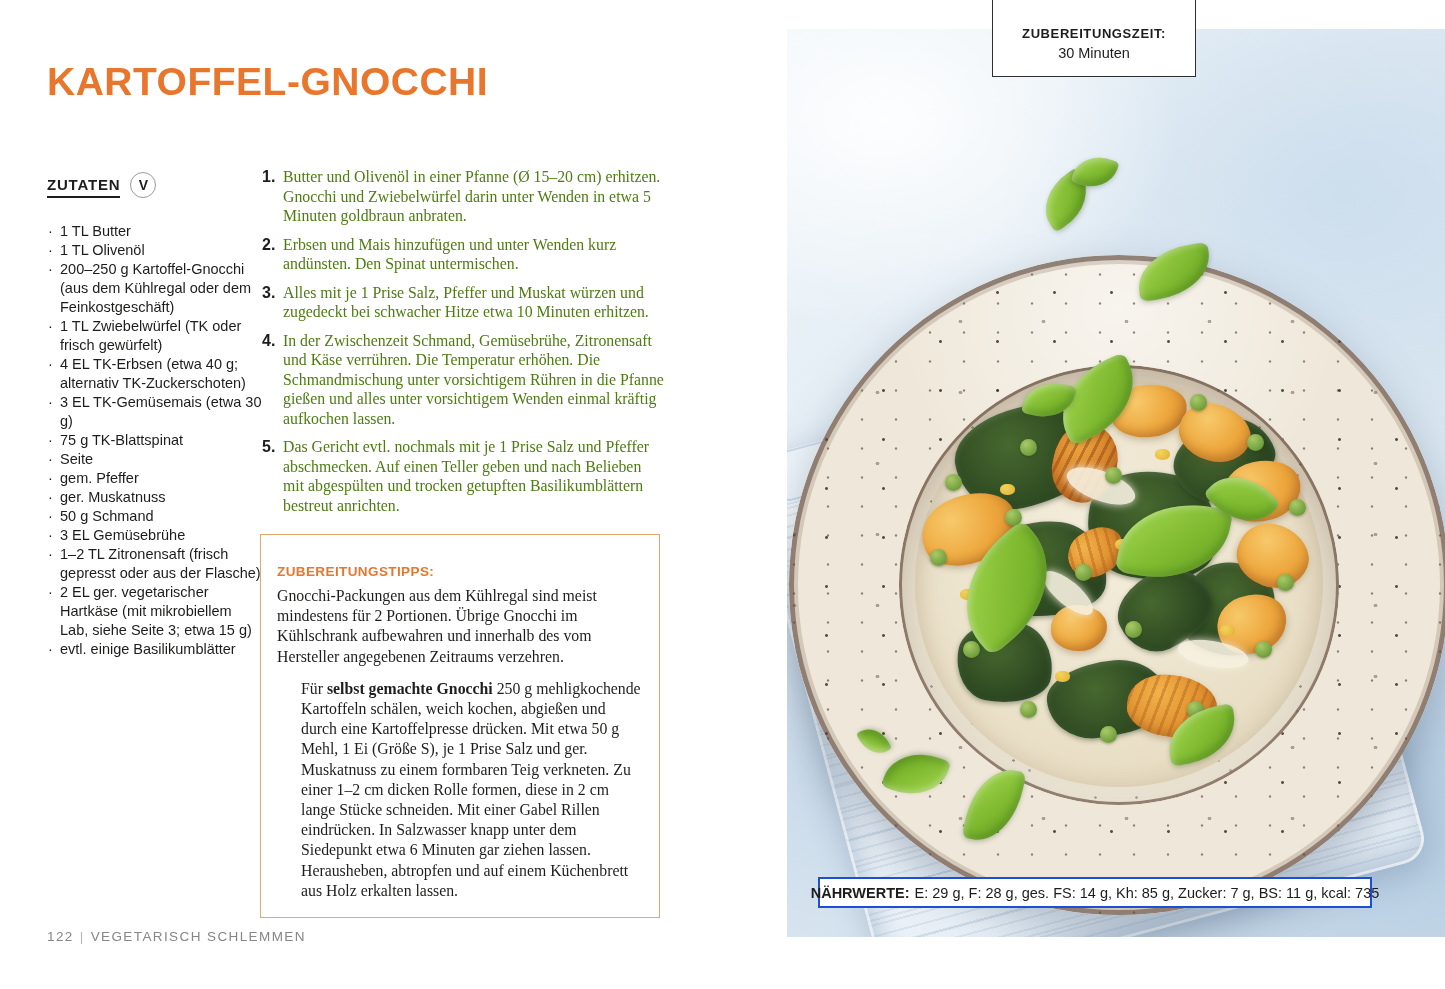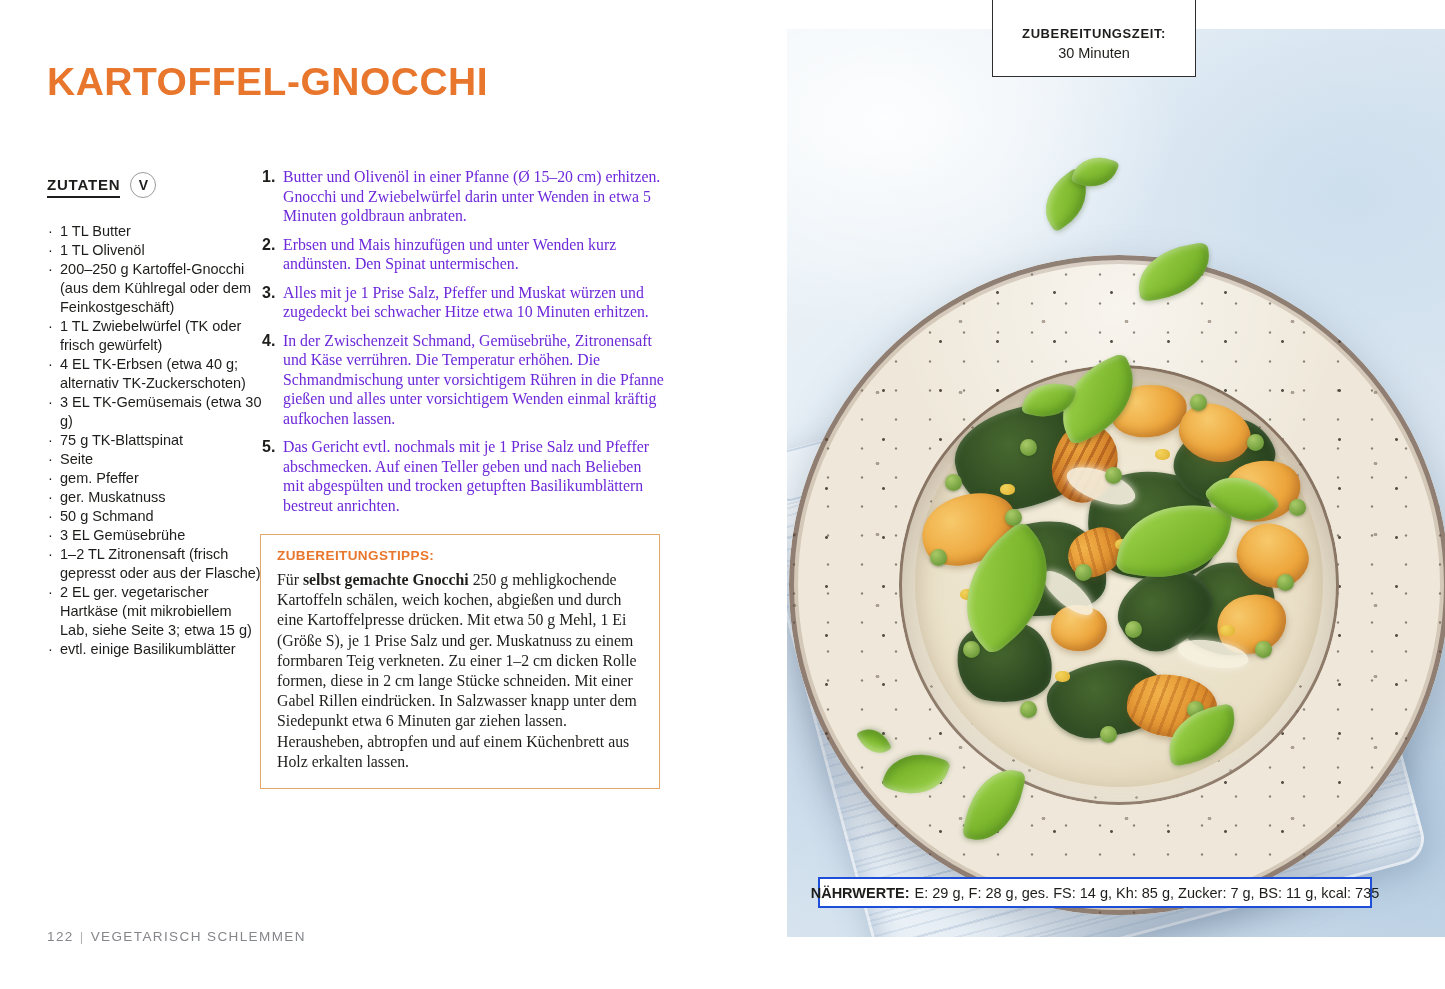--- a/index.html
+++ b/index.html
@@ -18,26 +18,26 @@
   .veg-badge{width:24px;height:24px;margin-left:10px;border:1.5px solid #9b9b9b;border-radius:50%;
              display:flex;align-items:center;justify-content:center;font-size:14px;font-weight:700;}
   .ing-list{list-style:none;margin:24px 0 0;padding:0;font-size:14.5px;line-height:19px;}
   .ing-list li{position:relative;padding-left:13px;}
   .ing-list li::before{content:"·";position:absolute;left:1px;top:0;}
 
   
   .steps{position:absolute;left:262px;top:167px;width:404px;}
   .step{display:flex;margin-bottom:9px;}
   .step-num{flex:0 0 21px;font-weight:700;font-size:16px;line-height:19.5px;}
-  .step-text{font-family:"Liberation Serif","DejaVu Serif",serif;font-size:15.8px;line-height:19.5px;color:#6d28d9;}
+  .step-text{font-family:"Liberation Serif","DejaVu Serif",serif;font-size:15.8px;line-height:19.5px;color:#4d7c0f;}
 
   
   .tips{position:absolute;left:260px;top:534px;width:400px;box-sizing:border-box;
         border:1.5px solid #E2A76B;background:#fff;padding:13px 16px 16px;}
-  .tips h3{margin:0 0 7px;font-size:13.5px;font-weight:700;letter-spacing:.4px;color:#E8762C;}
+  .tips h3{margin:16px 0 7px;font-size:13.5px;font-weight:700;letter-spacing:.4px;color:#E8762C;}
   .tips p{margin:0;font-family:"Liberation Serif","DejaVu Serif",serif;font-size:15.8px;line-height:20.2px;color:#1e1e1c;}
   .tips p + p{margin-top:12px;margin-left:24px;}
   .tips b{font-weight:700;}
 
   
   .photo{position:absolute;left:787px;top:29px;width:658px;height:908px;margin:0;overflow:hidden;
     background:
       radial-gradient(420px 300px at 15% 10%, rgba(255,255,255,.9), transparent 70%),
       radial-gradient(500px 380px at 85% 18%, rgba(190,212,232,.55), transparent 70%),
       radial-gradient(600px 420px at 92% 86%, rgba(150,182,210,.55), transparent 70%),
@@ -190,20 +190,21 @@
       </div>
 
       <div class="step">
         <span class="step-num">5.</span>
         <span class="step-text">Das Gericht evtl. nochmals mit je 1 Prise Salz und Pfeffer abschmecken. Auf einen Teller geben und nach Belieben mit abgespülten und trocken getupften Basilikumblättern bestreut anrichten.</span>
       </div>
     </section>
 
   <aside class="tips">
     <h3>ZUBEREITUNGSTIPPS:</h3>
+    <p>Gnocchi-Packungen aus dem Kühlregal sind meist mindestens für 2 Portionen. Übrige Gnocchi im Kühlschrank aufbewahren und innerhalb des vom Hersteller angegebenen Zeitraums verzehren.</p>
     <p><span>Für </span><b>selbst gemachte Gnocchi</b><span> 250 g mehligkochende Kartoffeln schälen, weich kochen, abgießen und durch eine Kartoffelpresse drücken. Mit etwa 50 g Mehl, 1 Ei (Größe S), je 1 Prise Salz und ger. Muskatnuss zu einem formbaren Teig verkneten. Zu einer 1–2 cm dicken Rolle formen, diese in 2 cm lange Stücke schneiden. Mit einer Gabel Rillen eindrücken. In Salzwasser knapp unter dem Siedepunkt etwa 6 Minuten gar ziehen lassen. Herausheben, abtropfen und auf einem Küchenbrett aus Holz erkalten lassen.</span></p>
   </aside>
 
   <figure class="photo">
     <i class="board"></i>
     <i class="board-handle"></i>
     <i class="bowl-shadow"></i>
 
     <div class="bowl" style="position:absolute">
       <div class="bowl-inner">

